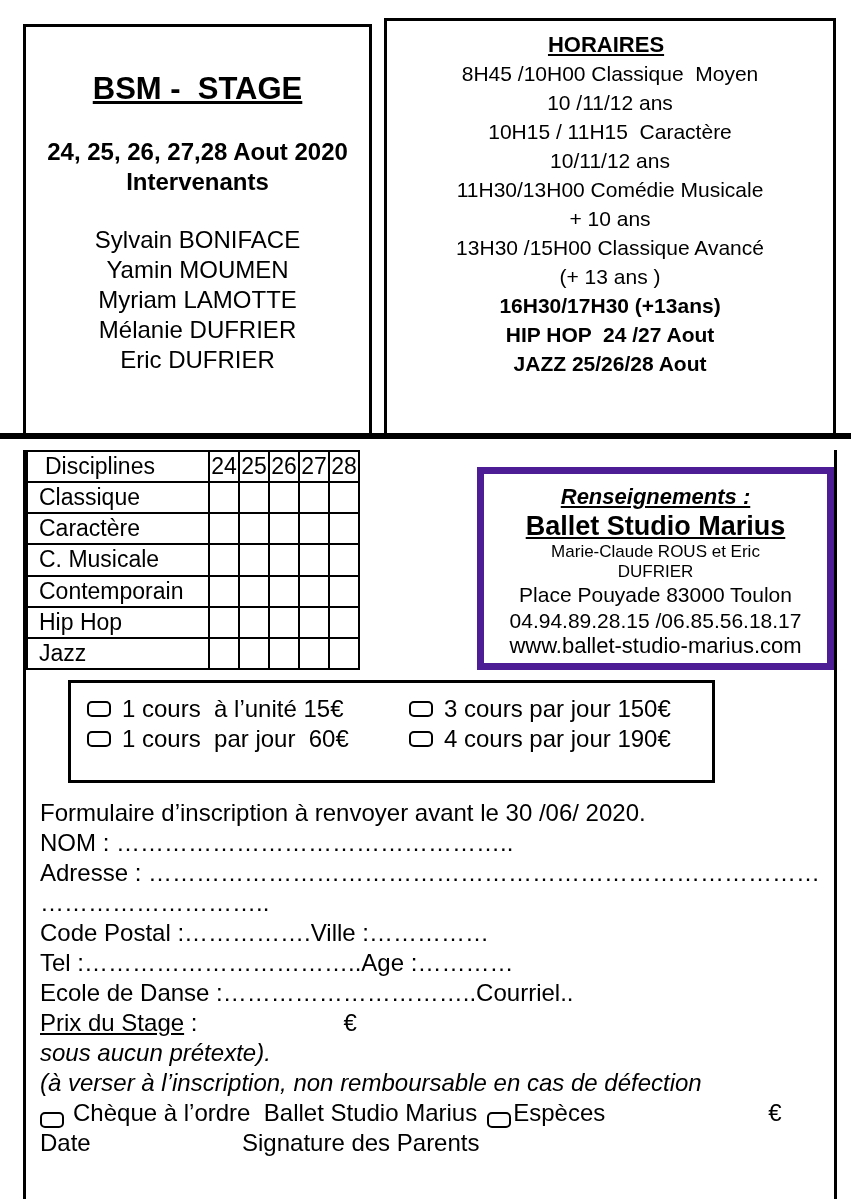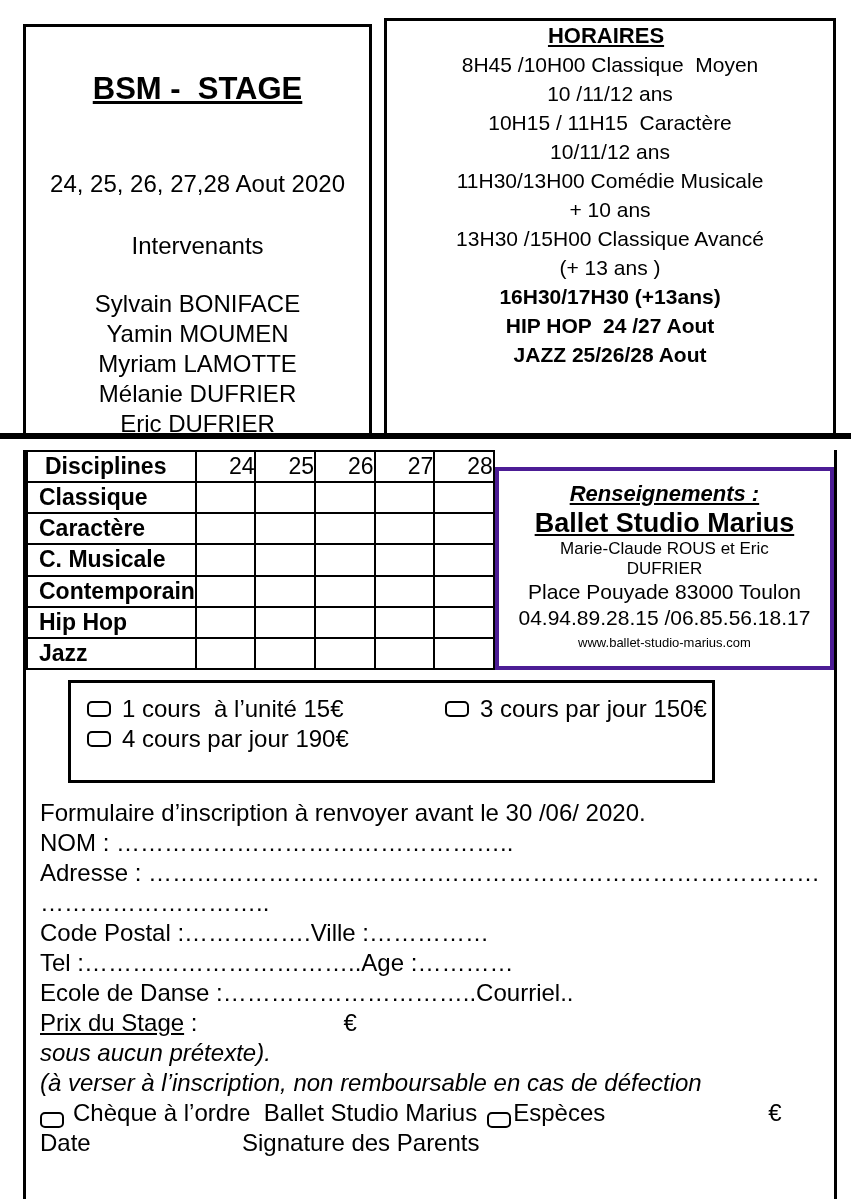--- a/index.html
+++ b/index.html
@@ -34,36 +34,36 @@
   }
   .stage-title {
     display: inline-block;
     font-size: 31px;
     font-weight: bold;
     text-decoration: underline;
     margin-bottom: 30px;
   }
   .stage-dates, .stage-subtitle {
     font-size: 24px;
-    font-weight: normal;
+    font-weight: bold;
     line-height: 30px;
-    margin-top: 32px;
   }
   .instructors { margin-top: 28px; }
   .instructor {
     font-size: 24px;
     font-weight: normal;
     line-height: 30px;
   }
   .horaires-box {
     width: 461px;
     margin-left: 12px;
     border: 3px solid #000;
     border-bottom: none;
     text-align: center;
+    padding-top: 9px;
   }
   .horaires-title {
     display: inline-block;
     font-size: 22px;
     font-weight: bold;
     text-decoration: underline;
     line-height: 29px;
     padding-right: 8px;
   }
   .horaires-line {
@@ -96,60 +96,60 @@
     margin-left: 0px;
   }
   table.disciplines th, table.disciplines td {
     border: 2px solid #000;
     height: 30px;
     font-size: 23px;
     font-weight: normal;
     text-align: left;
     padding: 0;
   }
-  table.disciplines .c-disc { width: 182px; padding-left: 11px; font-weight: bold; }
+  table.disciplines .c-disc { width: 182px; padding-left: 11px; }
   table.disciplines th.c-disc { padding-left: 17px; }
-  table.disciplines .c-day { width: 50px; text-align: center; padding-left: 32px; }
+  table.disciplines .c-day { width: 30px; text-align: center; }
 
   .renseignements-box {
     margin-left: auto;
     width: 357px;
     margin-top: 17px;
-    border: 4px solid #4c1d95;
+    border: 7px solid #4c1d95;
     text-align: center;
     padding-top: 10px;
     height: 203px;
   }
   .rens-title {
     display: inline-block;
     font-size: 22px;
     font-weight: bold;
     font-style: italic;
     text-decoration: underline;
     line-height: 26px;
   }
   .rens-studio {
     font-size: 27px;
     font-weight: bold;
     text-decoration: underline;
     line-height: 32px;
   }
   .rens-small { font-size: 17px; line-height: 20px; }
   .rens-addr  { font-size: 21px; line-height: 26px; }
-  .rens-web   { font-size: 13px; line-height: 24px; }
+  .rens-web   { font-size: 22px; line-height: 24px; }
 
   
   .pricing-box {
     margin-top: 10px;
     margin-left: 42px;
     width: 647px;
     border: 3px solid #000;
     padding: 11px 0 26px 16px;
   }
-  .price-row { display: flex; line-height: 30px; gap: 36px; }
+  .price-row { display: flex; line-height: 30px; }
   .price-option { display: flex; align-items: center; font-size: 24px; }
   .price-option.left { width: 322px; }
   .cb {
     display: inline-block;
     flex: none;
     width: 24px;
     height: 16px;
     border: 2px solid #000;
     border-radius: 5px;
     background: #fff;
@@ -290,20 +290,24 @@
         <div class="price-option left">
           <span class="cb"></span>
           <span data-bind="pricing.left_options.0">1 cours  à l’unité 15€</span>
         </div>
         <div class="price-option">
           <span class="cb"></span>
           <span data-bind="pricing.right_options.0">3 cours par jour 150€</span>
         </div>
       </div>
       <div class="price-row">
+        <div class="price-option left">
+          <span class="cb"></span>
+          <span data-bind="pricing.left_options.1">1 cours  par jour  60€</span>
+        </div>
         <div class="price-option">
           <span class="cb"></span>
           <span data-bind="pricing.right_options.1">4 cours par jour 190€</span>
         </div>
       </div>
     </div>
 
     <div class="form-section">
       <div class="form-line form-heading" data-bind="form.heading">Formulaire d’inscription à renvoyer avant le 30 /06/ 2020.</div>
       <div class="form-line" data-bind="form.nom_line">NOM : …………………………………………..</div>

